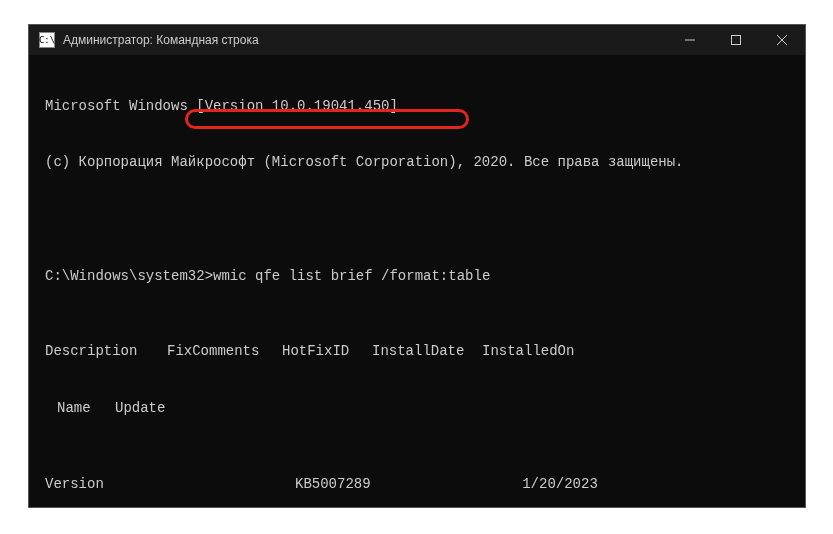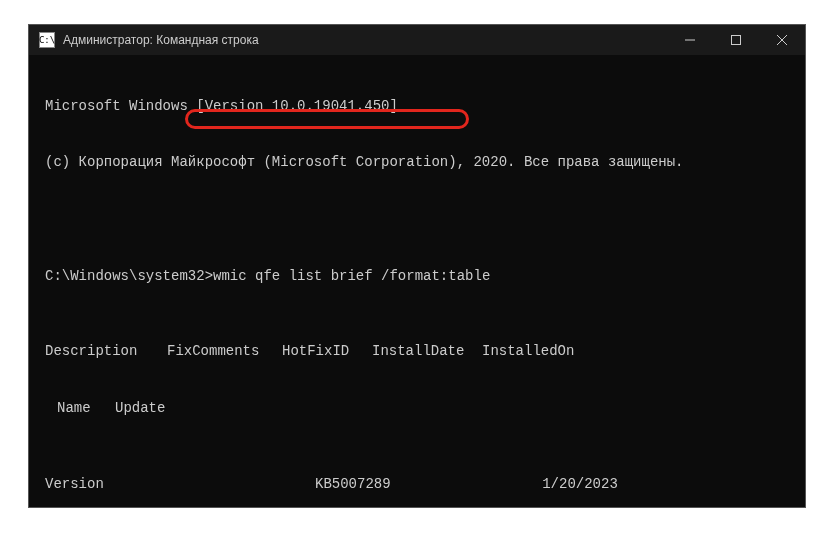--- a/index.html
+++ b/index.html
@@ -67,21 +67,21 @@
   }
   .highlight {
     position: absolute;
     border: 3px solid #e2261d;
     border-radius: 14px;
     pointer-events: none;
   }
   .line { white-space: pre; }
   .row { display: flex; }
   .c-desc { width: 250px; overflow: hidden; }
-  .c-hotfix { width: 200px; overflow: hidden; margin-left: 20px; }
+  .c-hotfix { width: 200px; overflow: hidden; }
   .c-installedby { width: 190px; overflow: hidden; }
   .c-installedon { width: 130px; overflow: hidden; text-align: center; }
   .hdr .c-desc { width: 110px; }
   .hdr .c-fixc { width: 115px; margin-left: 12px; }
   .hdr .c-hot { width: 90px; }
   .hdr .c-instd { width: 110px; }
   .hdr .c-instby { width: 230px; }
   .hdr .c-inston { width: 100px; }
   .hdr2 .c-name { width: 70px; padding-left: 12px; }
   .hdr2 .c-spie { width: 160px; }

